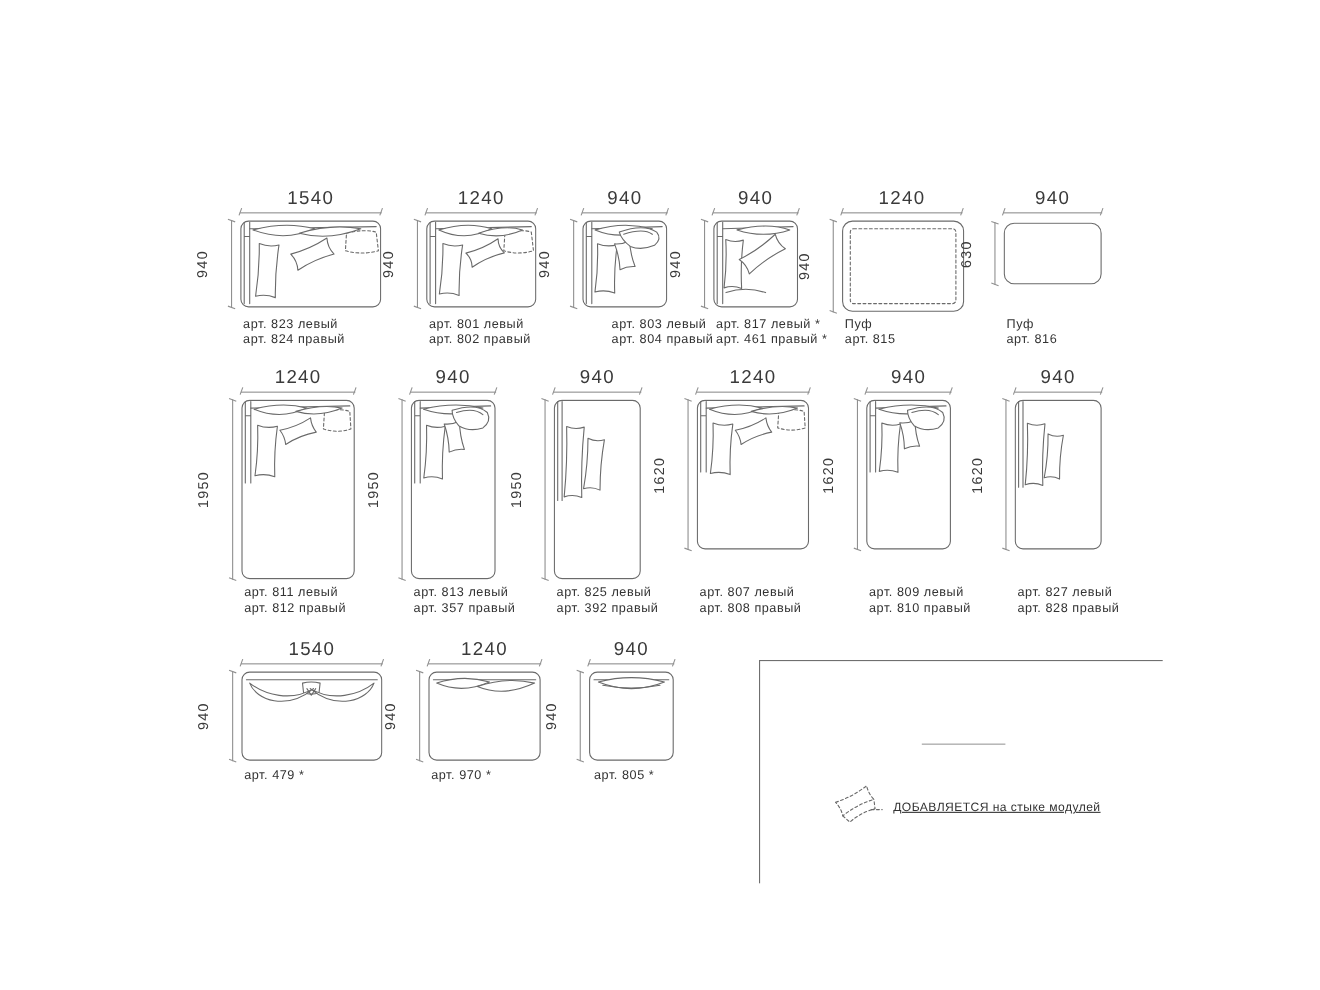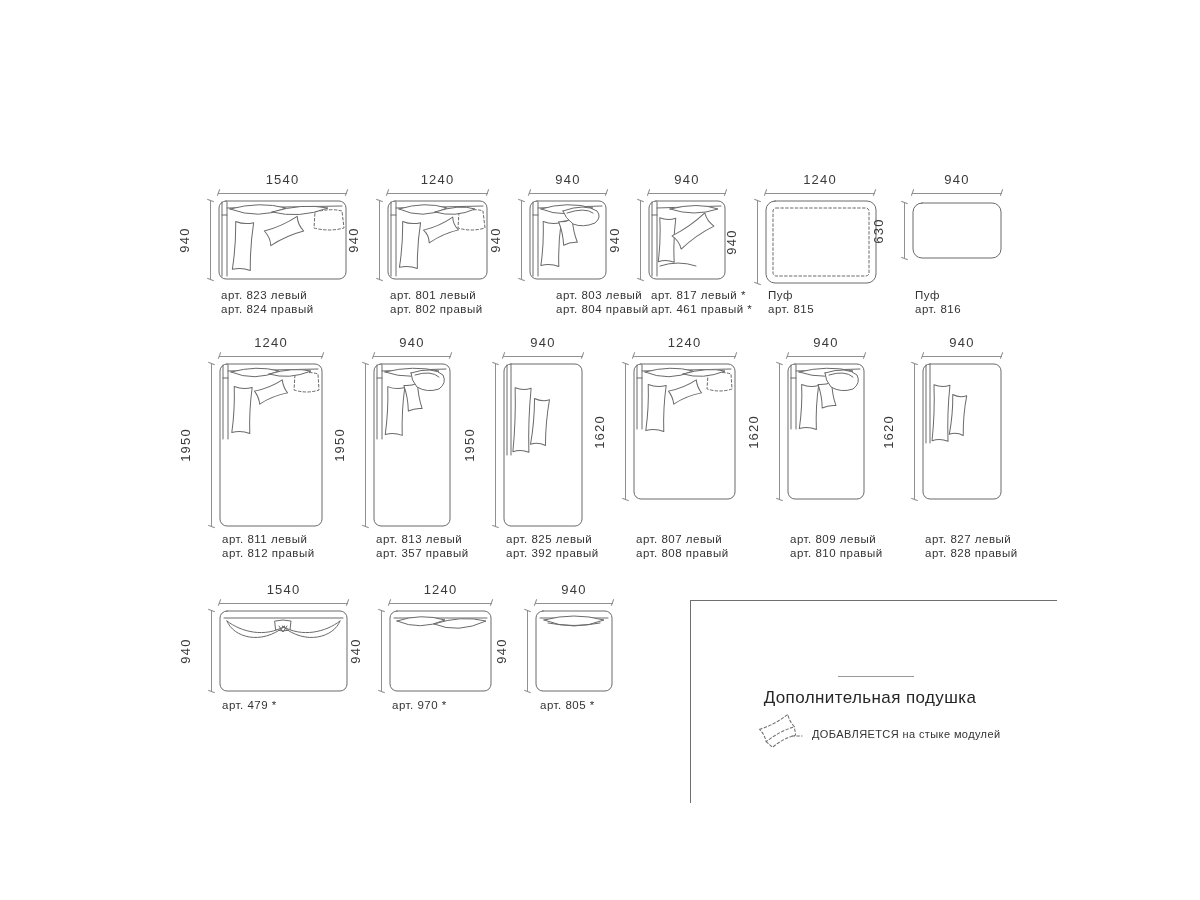--- a/index.html
+++ b/index.html
@@ -1,20 +1,20 @@
 <!DOCTYPE html>
 <html><head>
 <meta charset="utf-8">
 <style>
   html,body{margin:0;padding:0;background:#fff;}
   .canvas{position:relative;width:1200px;height:900px;background:#fff;overflow:hidden;
           font-family:"Liberation Sans", sans-serif;color:#363636;}
   
   .dim-h{position:absolute;text-align:center;}
-  .dim-h .dlbl{display:block;font-size:13px;line-height:15px;letter-spacing:1.2px;color:#3a3a3a;}
+  .dim-h .dlbl{display:block;font-size:17px;line-height:15px;letter-spacing:1.2px;color:#3a3a3a;}
   .dim-h .dline{display:block;height:6px;border-bottom:1px solid #909090;position:relative;}
   .dim-h .dline::before,.dim-h .dline::after{content:"";position:absolute;bottom:-3px;width:1px;height:7px;background:#909090;transform:rotate(20deg);}
   .dim-h .dline::before{left:0;}
   .dim-h .dline::after{right:0;}
   
   .dim-v{position:absolute;width:30px;}
   .dim-v .dline-v{position:absolute;top:0;bottom:0;right:0;width:1px;background:#909090;}
   .dim-v .dline-v::before,.dim-v .dline-v::after{content:"";position:absolute;right:-3px;width:7px;height:1px;background:#909090;transform:rotate(20deg);}
   .dim-v .dline-v::before{top:0;}
   .dim-v .dline-v::after{bottom:0;}
@@ -35,21 +35,21 @@
                 border-left:1px solid #6f6f6f;border-top:1px solid #6f6f6f;}
   .legend-title{position:absolute;left:740px;top:633px;width:260px;text-align:center;
                 font-size:17px;letter-spacing:0.4px;color:#262626;}
   .legend-title .ast{font-weight:bold;position:relative;top:-5px;font-size:15px;margin-right:1px;}
   .legend-divider{position:absolute;left:838px;top:676px;width:76px;height:1px;background:#9a9a9a;}
   .legend-subtitle{position:absolute;left:730px;top:688px;width:280px;text-align:center;
                    font-size:17px;letter-spacing:0.4px;color:#262626;}
   .legend-icon{position:absolute;left:754px;top:708px;}
   .legend-icon *{stroke:#6a6a6a;stroke-width:1;fill:none;stroke-linecap:round;stroke-linejoin:round;}
   .legend-icon .dash{stroke-dasharray:2.6 2.2;}
-  .legend-note{position:absolute;left:812px;top:728px;font-size:11px;letter-spacing:0.4px;color:#333;}
+  .legend-note{position:absolute;left:812px;top:728px;font-size:11px;letter-spacing:0.4px;color:#333;text-decoration:underline;}
 </style>
 </head>
 <body>
 
 <div class="canvas">
 
   <div class="dim-h" style="left:218px;top:172px;width:129px">
     <span class="dlbl">1540</span>
       <span class="dline"></span>
   </div>
@@ -384,21 +384,20 @@
       <path class="cush" d="M9,10 Q39,2 69,10 Q39,22 9,10 Z"></path>
       <path d="M13,13 Q39,18 65,13"></path>
     </svg>
   </div>
   <div class="caption" style="left:540px;top:698px">
     <span>арт. 805 *</span>
   </div>
 
   <div class="legend-frame"></div>
   <div class="legend-divider"></div>
-  <div class="legend-subtitle">Дополнительная подушка</div>
   <svg class="legend-icon" width="50" height="46" viewBox="0 0 50 46">
     <path class="dash" transform="translate(23,20) rotate(-28)" d="M-16,-7 Q0,-4 16,-7 Q14,0 16,7 Q0,4 -16,7 Q-14,0 -16,-7 Z"></path>
     <path class="dash" transform="translate(23,20) rotate(-28)" d="M-16,7 L-13,15 Q0,12 13,15 L16,7"></path>
     <path class="dash" d="M38,28 L48,28"></path>
   </svg>
   <div class="legend-note">ДОБАВЛЯЕТСЯ на стыке модулей</div>
 
 </div>
 
 </body></html>

